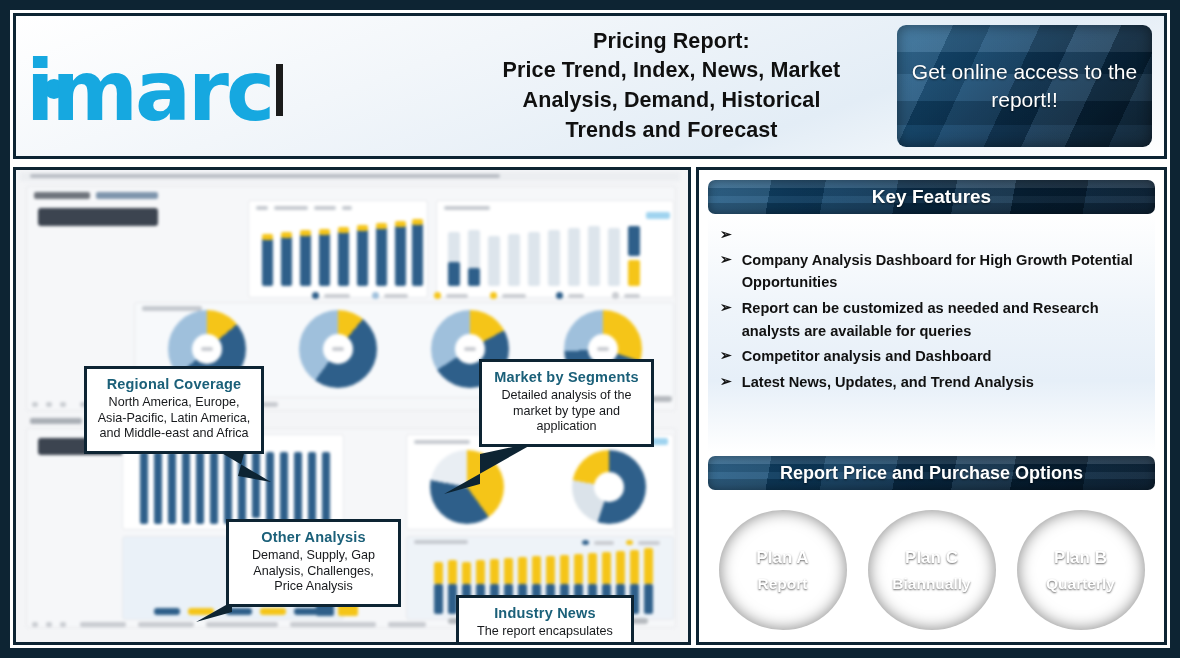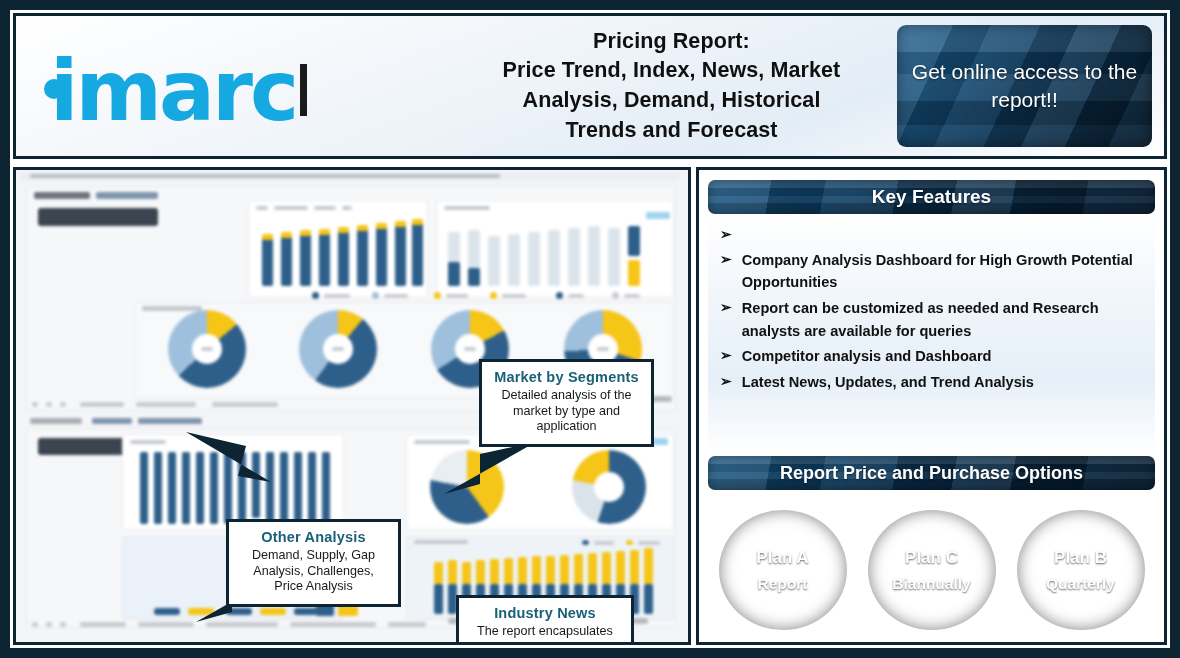--- a/index.html
+++ b/index.html
@@ -21,21 +21,21 @@
   
   .header {
     height:146px;
     margin:3px;
     border:3px solid #0d2433;
     background:linear-gradient(160deg,#ffffff 0%,#f2f6fa 35%,#e3edf6 70%,#ffffff 100%);
     display:flex; align-items:center;
     position:relative;
     flex:none;
   }
-  .logo-block { width:430px; display:flex; align-items:center; padding-left:34px; position:relative; }
+  .logo-block { width:430px; display:flex; align-items:center; padding-left:10px; position:relative; }
   .logo-word {
     font-family:"DejaVu Sans", sans-serif;
     font-size:83px; font-weight:700; color:#16a8e0;
     letter-spacing:-3px; line-height:.8;
     position:relative; top:6px;
   }
   .logo-dot {
     position:absolute; left:28px; top:26px;
     width:20px; height:20px; border-radius:50%;
     background:#16a8e0;
@@ -344,20 +344,24 @@
         <div class="gbar" style="left:122px;top:452px;width:56px;height:5px;"></div>
         <div class="gbar" style="left:190px;top:452px;width:72px;height:5px;"></div>
         <div class="gbar" style="left:274px;top:452px;width:86px;height:5px;"></div>
         <div class="gbar" style="left:372px;top:452px;width:38px;height:5px;"></div>
         <div class="gbar" style="left:432px;top:448px;width:200px;height:6px;background:#b6babf;border-radius:3px;"></div>
       </div>
 
       <svg class="tail" style="left:160px;top:262px;width:110px;height:60px;" viewBox="0 0 110 60">
         <polygon points="10,0 95,50 62,44 70,14" fill="#0d2433"></polygon>
       </svg>
+      <div class="callout" style="left:68px;top:196px;width:180px;">
+        <div class="c-title">Regional Coverage</div>
+        <div class="c-body">North America, Europe, Asia-Pacific, Latin America, and Middle-east and Africa</div>
+      </div>
 
       <svg class="tail" style="left:420px;top:272px;width:110px;height:60px;" viewBox="0 0 110 60">
         <polygon points="100,0 8,52 44,42 44,12" fill="#0d2433"></polygon>
       </svg>
       <div class="callout" style="left:463px;top:189px;width:175px;">
         <div class="c-title">Market by Segments</div>
         <div class="c-body">Detailed analysis of the market by type and application</div>
       </div>
 
       <svg class="tail" style="left:172px;top:400px;width:110px;height:60px;" viewBox="0 0 110 60">

